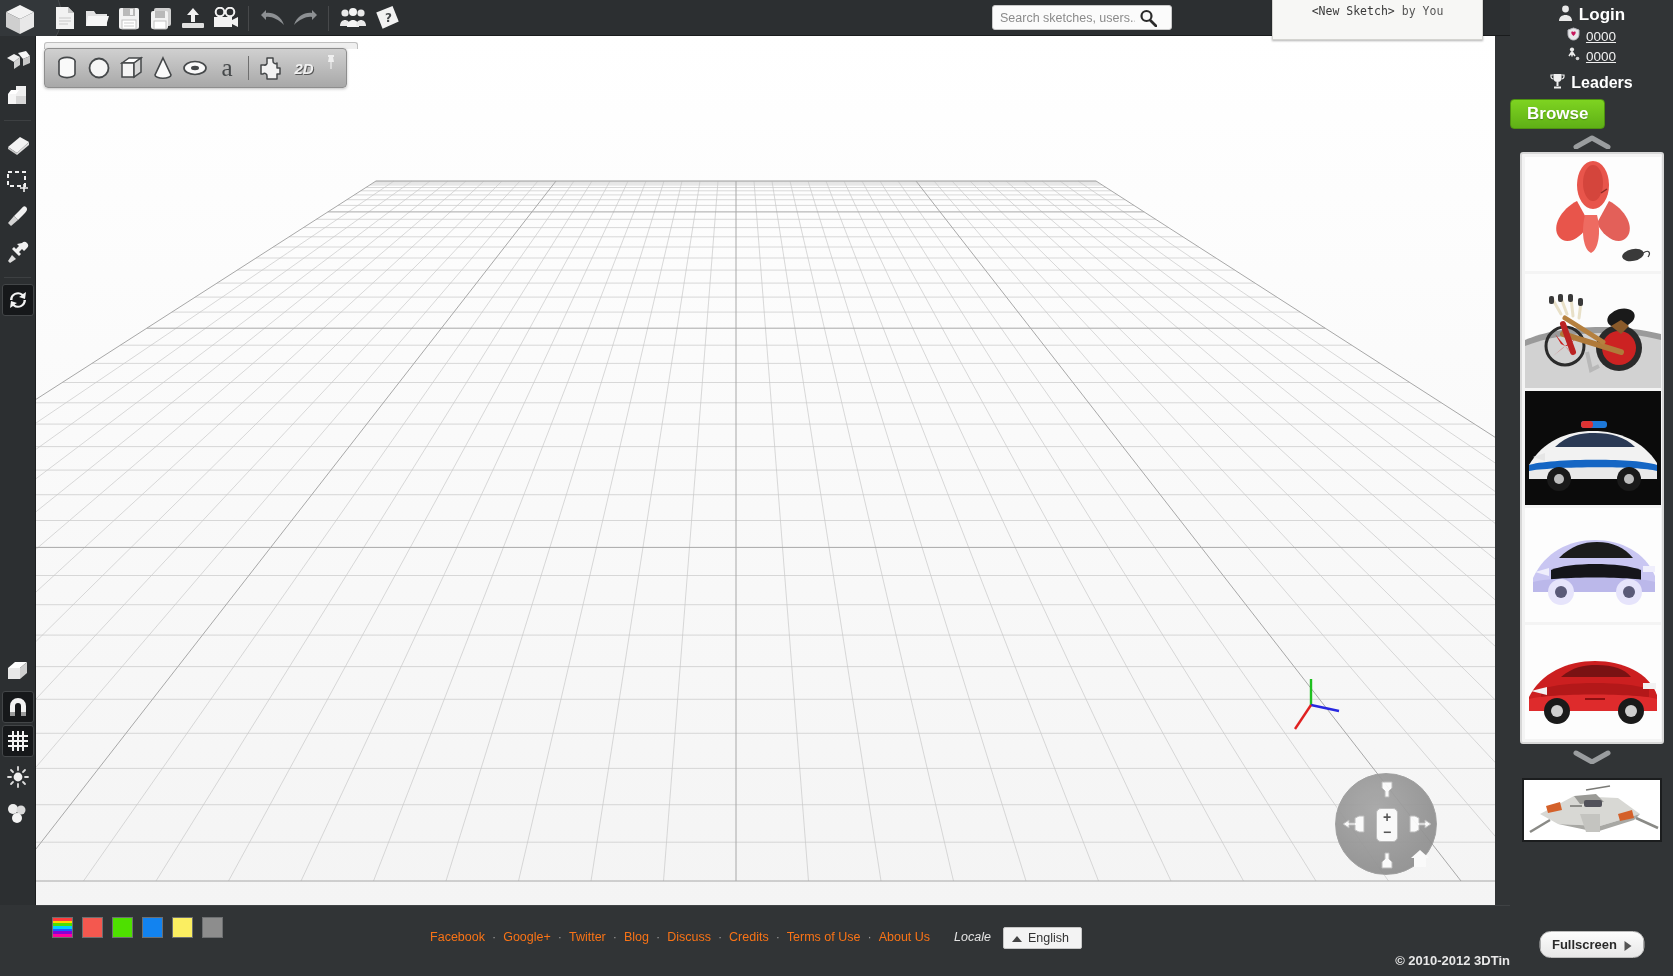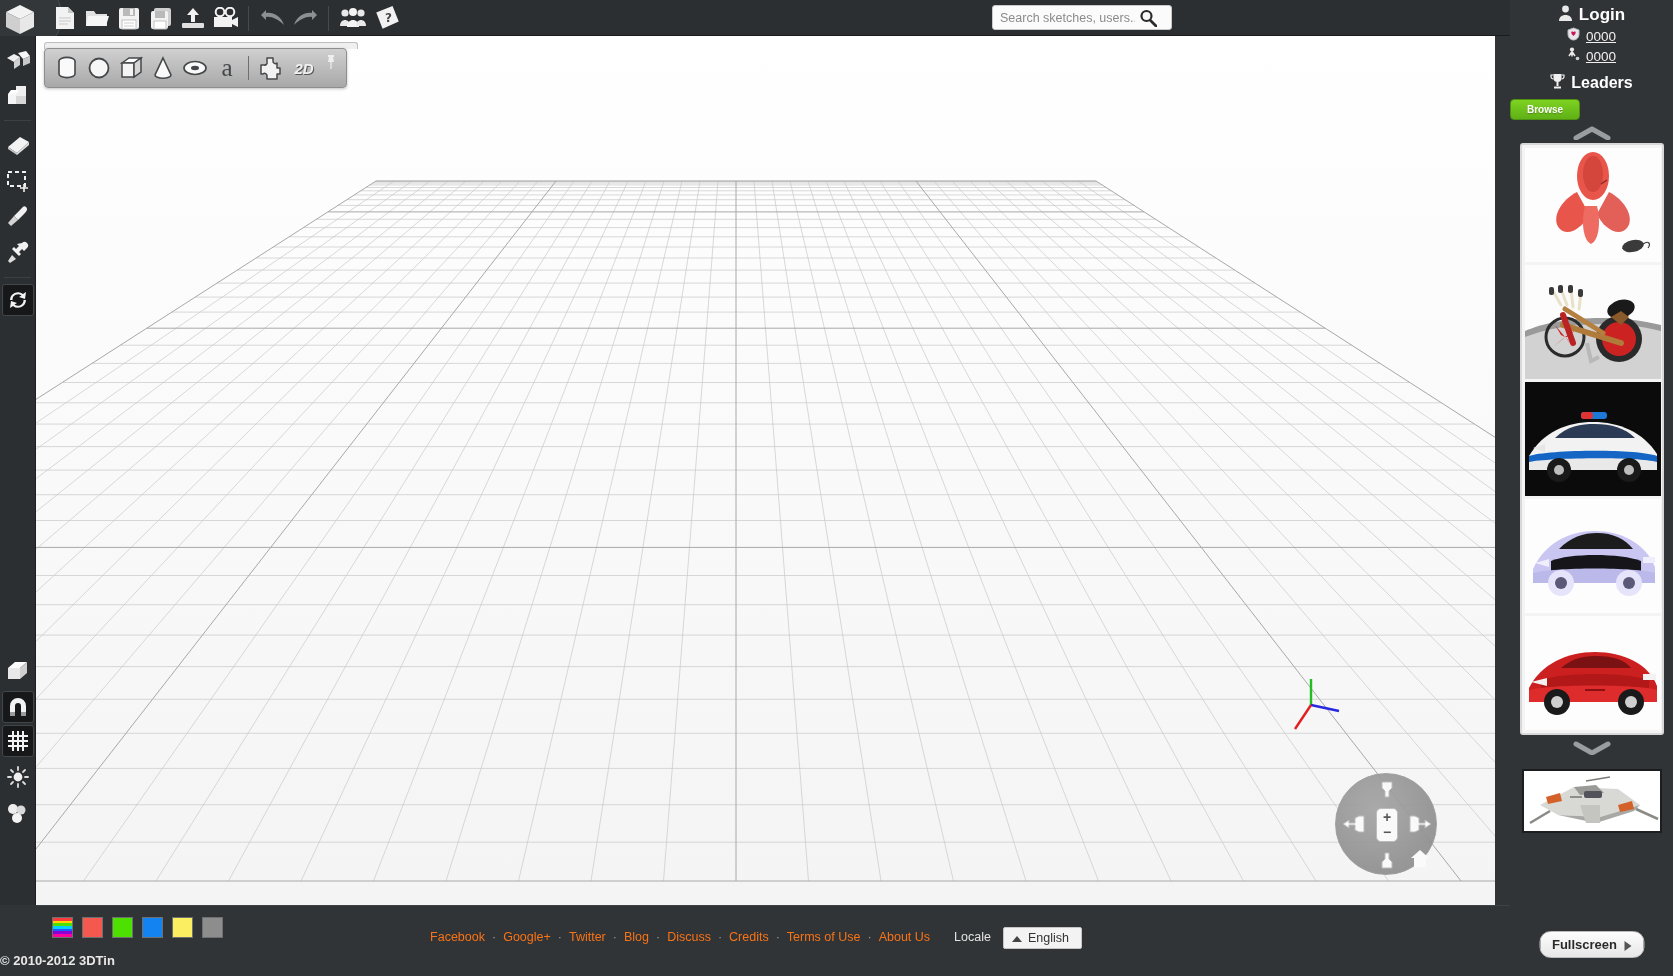--- a/index.html
+++ b/index.html
@@ -198,21 +198,21 @@
     text-align: center;
     font-size: 12.5px;
     color: #ddd;
     white-space: nowrap;
   }
   #footer-links a {
     color: #f97316; text-decoration: none; cursor: pointer;
     padding: 0 2px;
   }
   #footer-links .dot { color: #9a9a9a; padding: 0 5px; }
-  #locale-label { color: #e4e4e4; margin-left: 22px; }
+  #locale-label { color: #e4e4e4; margin-left: 22px; font-style: italic; }
   #locale-select {
     display: inline-block;
     background: #f3f3f3;
     border: 1px solid #c6c6c6;
     border-radius: 2px;
     color: #333;
     font-size: 12.5px;
     padding: 3px 12px 3px 8px;
     margin-left: 12px;
     vertical-align: middle;
@@ -222,21 +222,21 @@
     display: inline-block;
     width: 0; height: 0;
     border-left: 5px solid transparent;
     border-right: 5px solid transparent;
     border-bottom: 6px solid #444;
     margin-right: 6px;
     vertical-align: middle;
   }
   #copyright {
     position: absolute; left: 0; top: 48px;
-    width: 1510px; text-align: left;
+    width: 1510px; text-align: right;
     font-size: 13px; font-weight: bold; color: #e8e8e8;
   }
 
   
   #sidebar {
     position: absolute; right: 0; top: 0;
     width: 163px; height: 976px;
     background: #313436;
   }
   #sb-login {
@@ -248,21 +248,21 @@
   }
   #login-text { font-size: 17px; font-weight: bold; color: #fff; cursor: pointer; }
   .stat-num { font-size: 13.5px; color: #f0f0f0; text-decoration: underline; }
   #leaders-text { font-size: 16px; font-weight: bold; color: #fff; cursor: pointer; }
   #browse-btn {
     display: inline-block;
     margin-top: 6px;
     background: linear-gradient(#7ed321, #5fb016);
     border: 1px solid #4e9111;
     border-radius: 4px;
-    color: #fff; font-size: 10px; font-weight: bold;
+    color: #fff; font-size: 17px; font-weight: bold;
     padding: 4px 16px;
     cursor: pointer;
     text-shadow: 0 1px 1px rgba(0,0,0,0.25);
   }
   .chev { cursor: pointer; margin: 6px auto 3px; display: block; }
   #thumbs {
     margin: 0 auto;
     width: 144px;
     background: #f4f4f4;
     border: 2px solid #d8d8d8;
@@ -405,20 +405,25 @@
       <input id="search-input" type="text" placeholder="Search sketches, users..." style="">
       <div id="search-btn">
         <svg width="18" height="18" viewBox="0 0 18 18">
           <circle cx="7.5" cy="7" r="5" fill="none" stroke="#2b2b2b" stroke-width="2.2"></circle>
           <path d="M11.5 11.5 L17 17" stroke="#2b2b2b" stroke-width="2.8" stroke-linecap="round"></path>
         </svg>
       </div>
     </div>
   </div>
 
+  <div id="title-panel">
+    <div class="ttl">
+      <span>&lt;New Sketch&gt;</span><span class="by"><span>by</span> <span>You</span></span>
+    </div>
+  </div>
 
   <div id="lefttool">
     <div style="height:6px"></div>
     <div class="lt-btn">
       <svg width="26" height="22" viewBox="0 0 26 22">
         <path d="M2 9 L9 5 L15 8 L9 13 Z" fill="#efefef"></path>
         <path d="M9 13 L15 8 L15 16 L9 20 Z" fill="#d0d0d0"></path>
         <path d="M13 4 L21 2 L25 7 L18 10 Z" fill="#f7f7f7"></path>
         <path d="M18 10 L25 7 L25 14 L18 17 Z" fill="#c8c8c8"></path>
       </svg>

